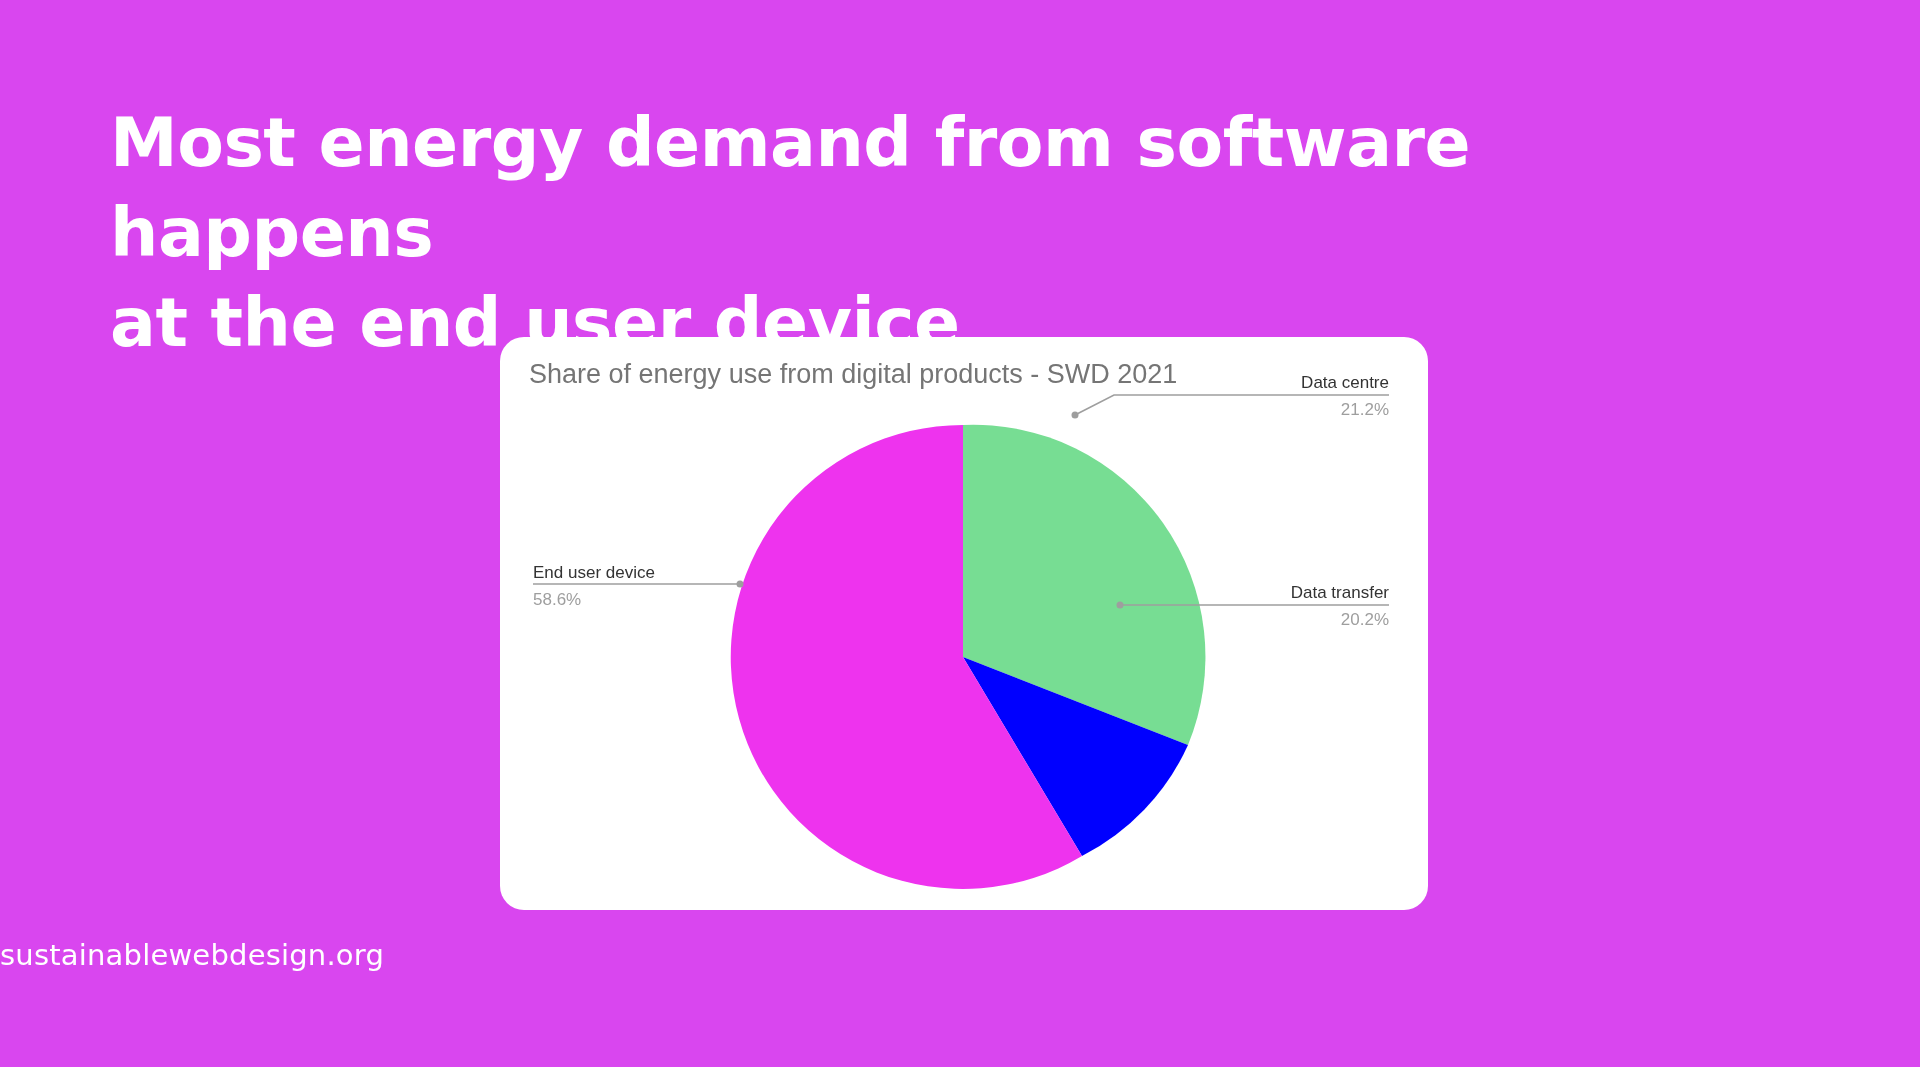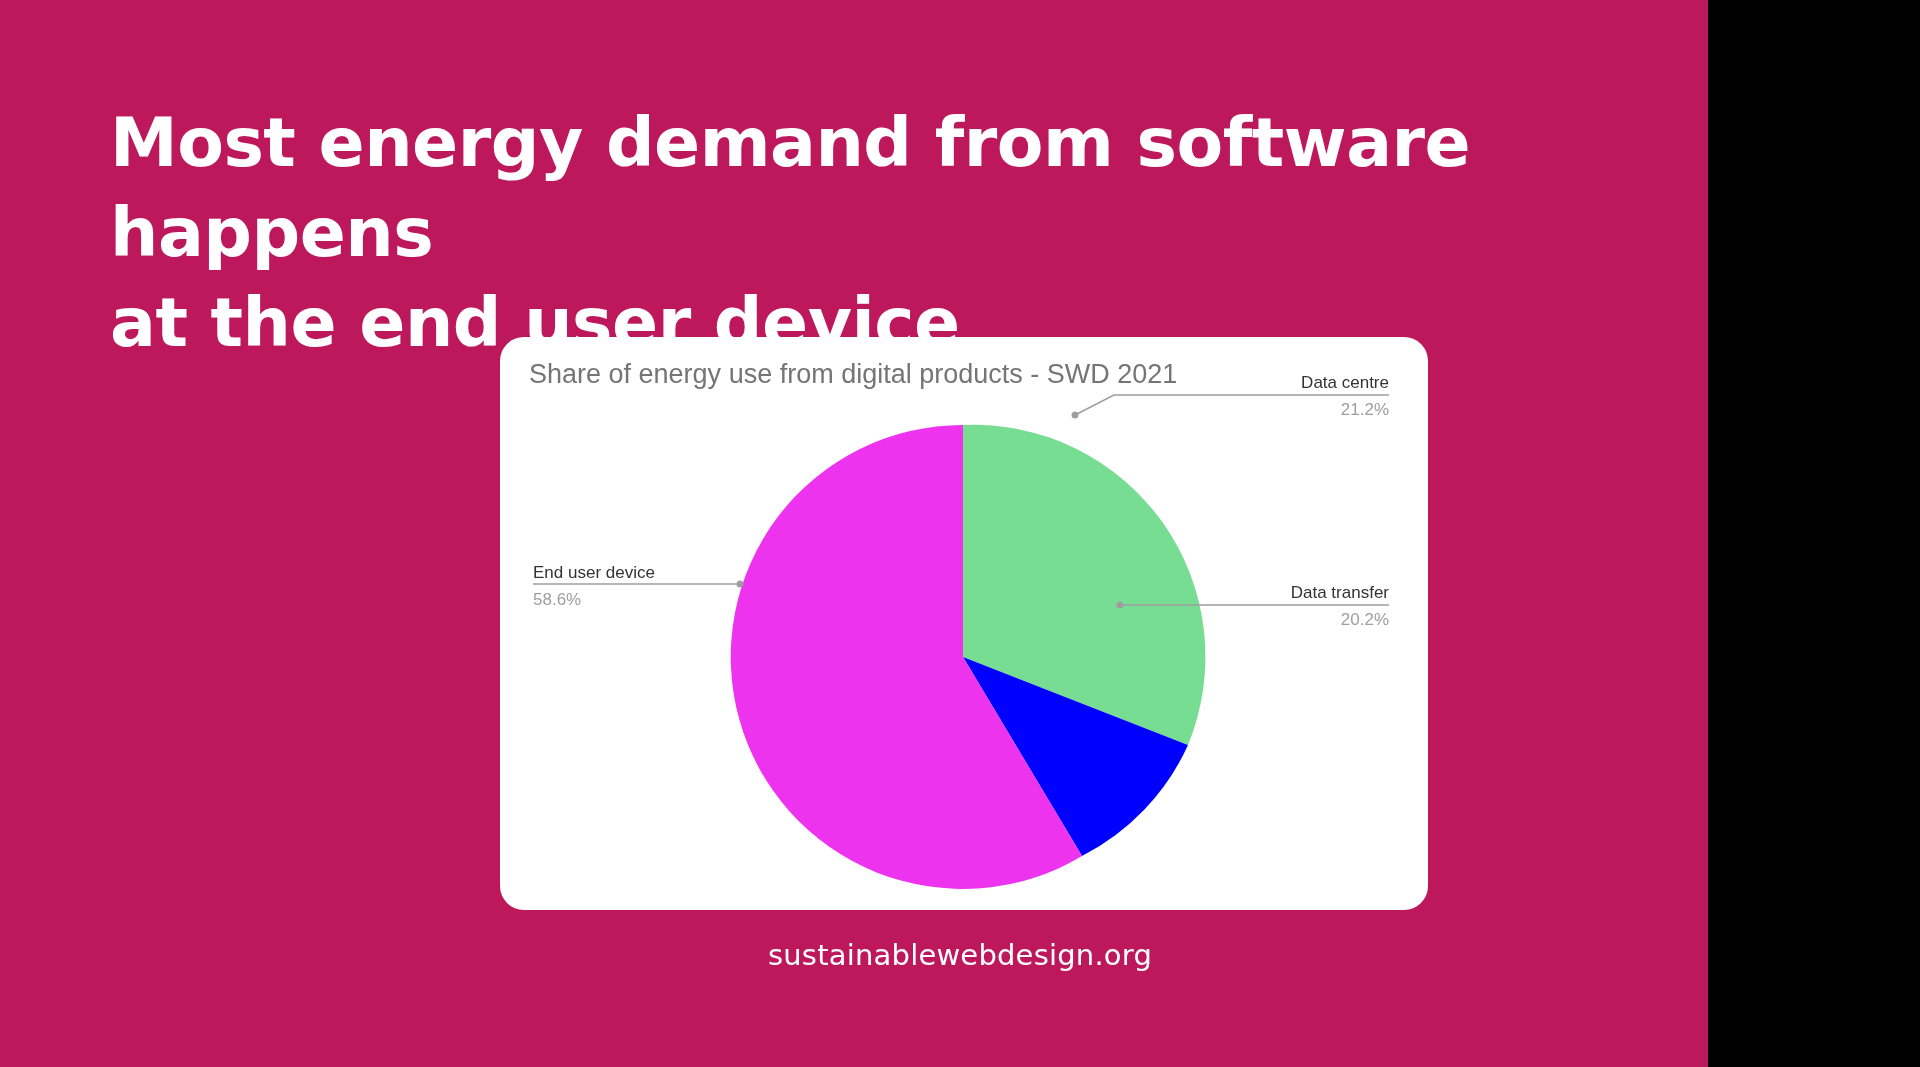--- a/index.html
+++ b/index.html
@@ -9,23 +9,23 @@
   }
   body {
     width: 1920px;
     height: 1067px;
     overflow: hidden;
     font-family: "Liberation Sans", sans-serif;
     -webkit-font-smoothing: antialiased;
   }
   .slide {
     position: relative;
-    width: 1708px;
+    width: 1920px;
     height: 1067px;
-    background: #be185d;
+    background: #d946ef;
   }
 
   
   .headline {
     position: absolute;
     left: 110px;
     top: 98px;
     width: 1700px;
     color: #ffffff;
     font-family: "DejaVu Sans", sans-serif;
@@ -83,21 +83,21 @@
     font-size: 17px;
     fill: #9e9e9e;
   }
 
   
   .footer-url {
     position: absolute;
     left: 0;
     top: 938px;
     width: 1920px;
-    text-align: center;
+    text-align: left;
     color: #ffffff;
     font-family: "DejaVu Sans", sans-serif;
     font-size: 29px;
     font-weight: 400;
     letter-spacing: 0.2px;
   }
 </style>
 </head>
 <body>
 

